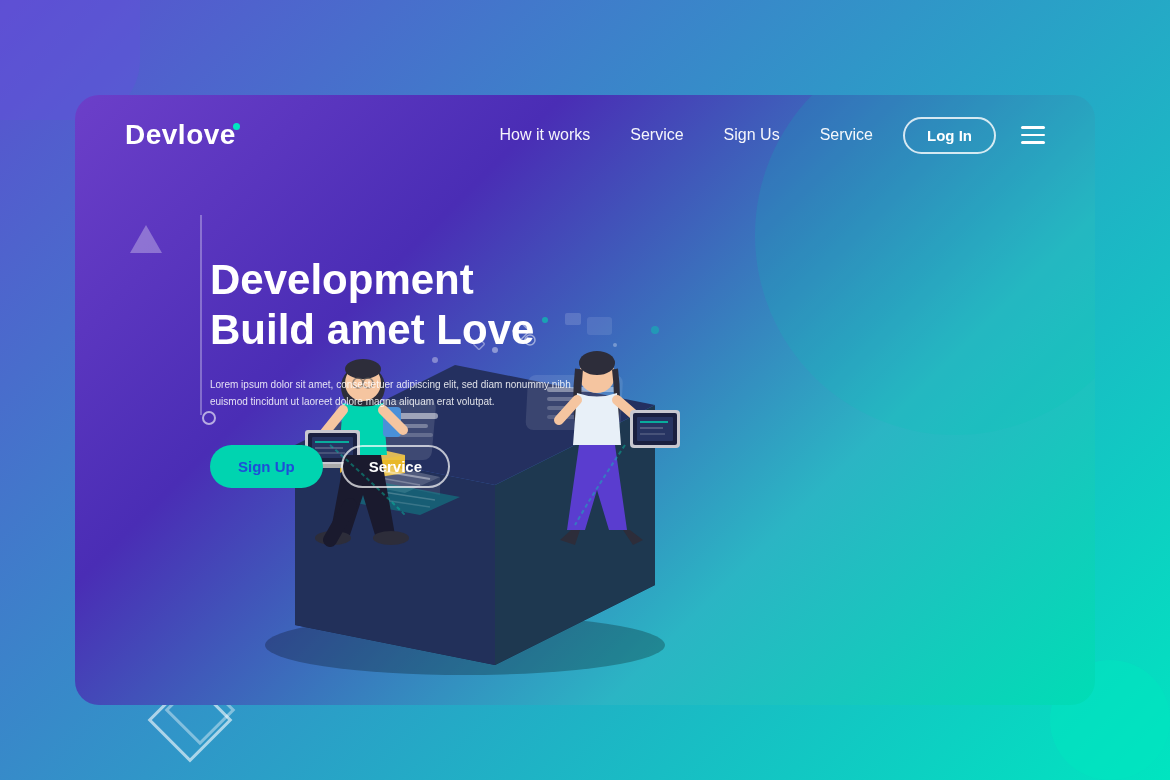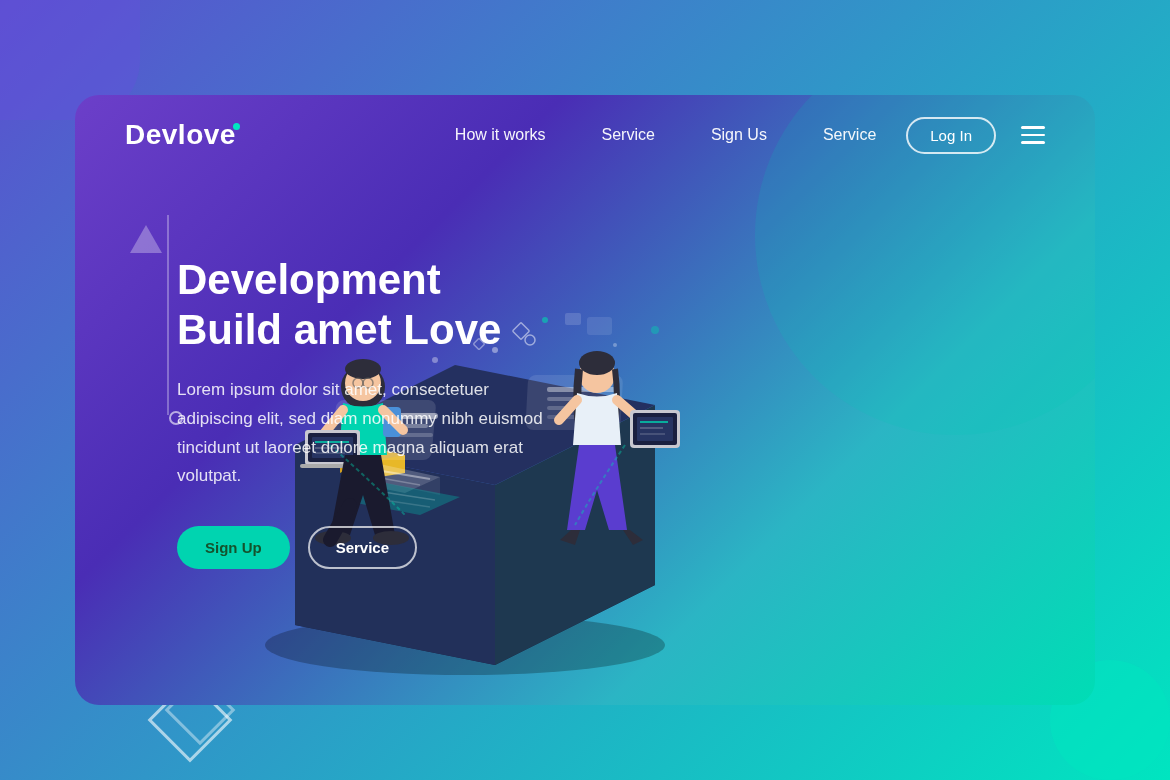--- a/index.html
+++ b/index.html
@@ -98,39 +98,39 @@
       height: 7px;
       background: #00e5c0;
       border-radius: 50%;
       position: absolute;
       top: 4px;
       right: -4px;
     }
     .nav-links {
       display: flex;
       align-items: center;
-      gap: 56px;
+      gap: 40px;
       list-style: none;
     }
     .nav-links li a {
       color: white;
       text-decoration: none;
       font-size: 16px;
       font-weight: 500;
       opacity: 0.95;
     }
     .nav-login {
       margin-left: 30px;
       padding: 8px 22px;
       border: 2px solid rgba(255,255,255,0.8);
       border-radius: 25px;
       color: white;
       background: transparent;
       font-size: 15px;
-      font-weight: 400;
+      font-weight: 700;
       cursor: pointer;
     }
     .nav-menu {
       margin-left: 25px;
       cursor: pointer;
       display: flex;
       flex-direction: column;
       gap: 5px;
     }
     .nav-menu span {
@@ -145,21 +145,21 @@
     .hero {
       position: absolute;
       top: 80px;
       left: 50px;
       right: 0;
       bottom: 0;
     }
     .hero-text {
       position: absolute;
       top: 80px;
-      left: 32px;
+      left: 65px;
       max-width: 400px;
       z-index: 5;
     }
     .hero-line {
       position: absolute;
       left: 10px;
       top: -40px;
       width: 2px;
       height: 200px;
       background: rgba(255,255,255,0.3);
@@ -176,33 +176,33 @@
     .hero-title {
       color: white;
       font-size: 42px;
       font-weight: 800;
       line-height: 1.2;
       margin-bottom: 20px;
       margin-left: 20px;
     }
     .hero-desc {
       color: rgba(255,255,255,0.85);
-      font-size: 17px;
+      font-size: 10px;
       line-height: 1.7;
       margin-bottom: 35px;
       margin-left: 20px;
     }
     .hero-buttons {
       display: flex;
       gap: 18px;
       margin-left: 20px;
     }
     .btn-signup {
       background: #00d4b0;
-      color: #14532d;
+      color: #1d4ed8;
       border: none;
       padding: 13px 28px;
       border-radius: 30px;
       font-size: 15px;
       font-weight: 600;
       cursor: pointer;
     }
     .btn-service {
       background: transparent;
       color: white;

